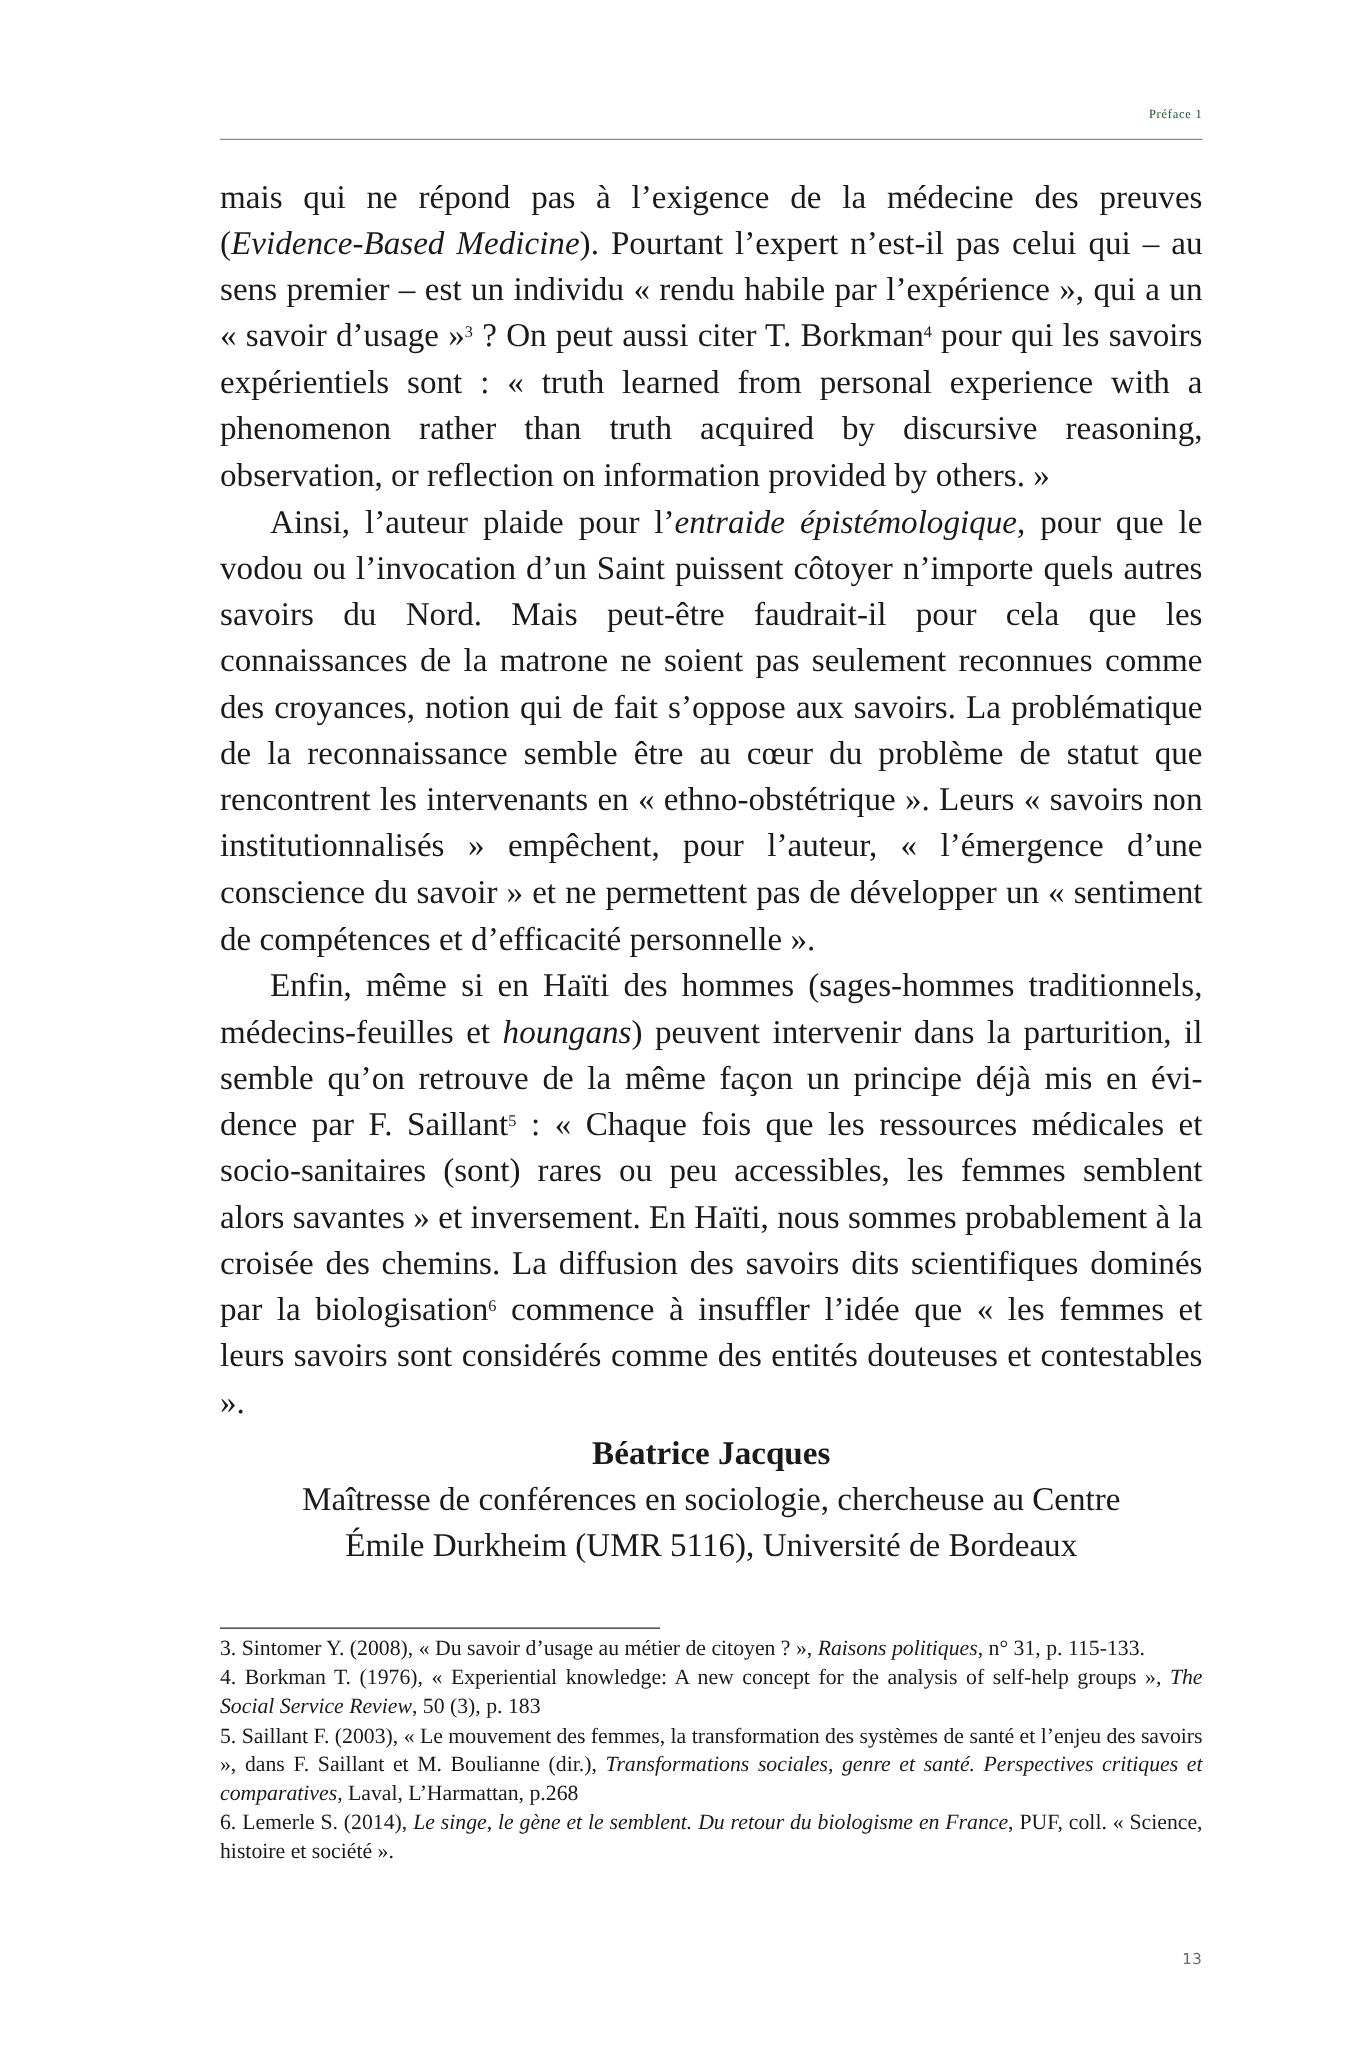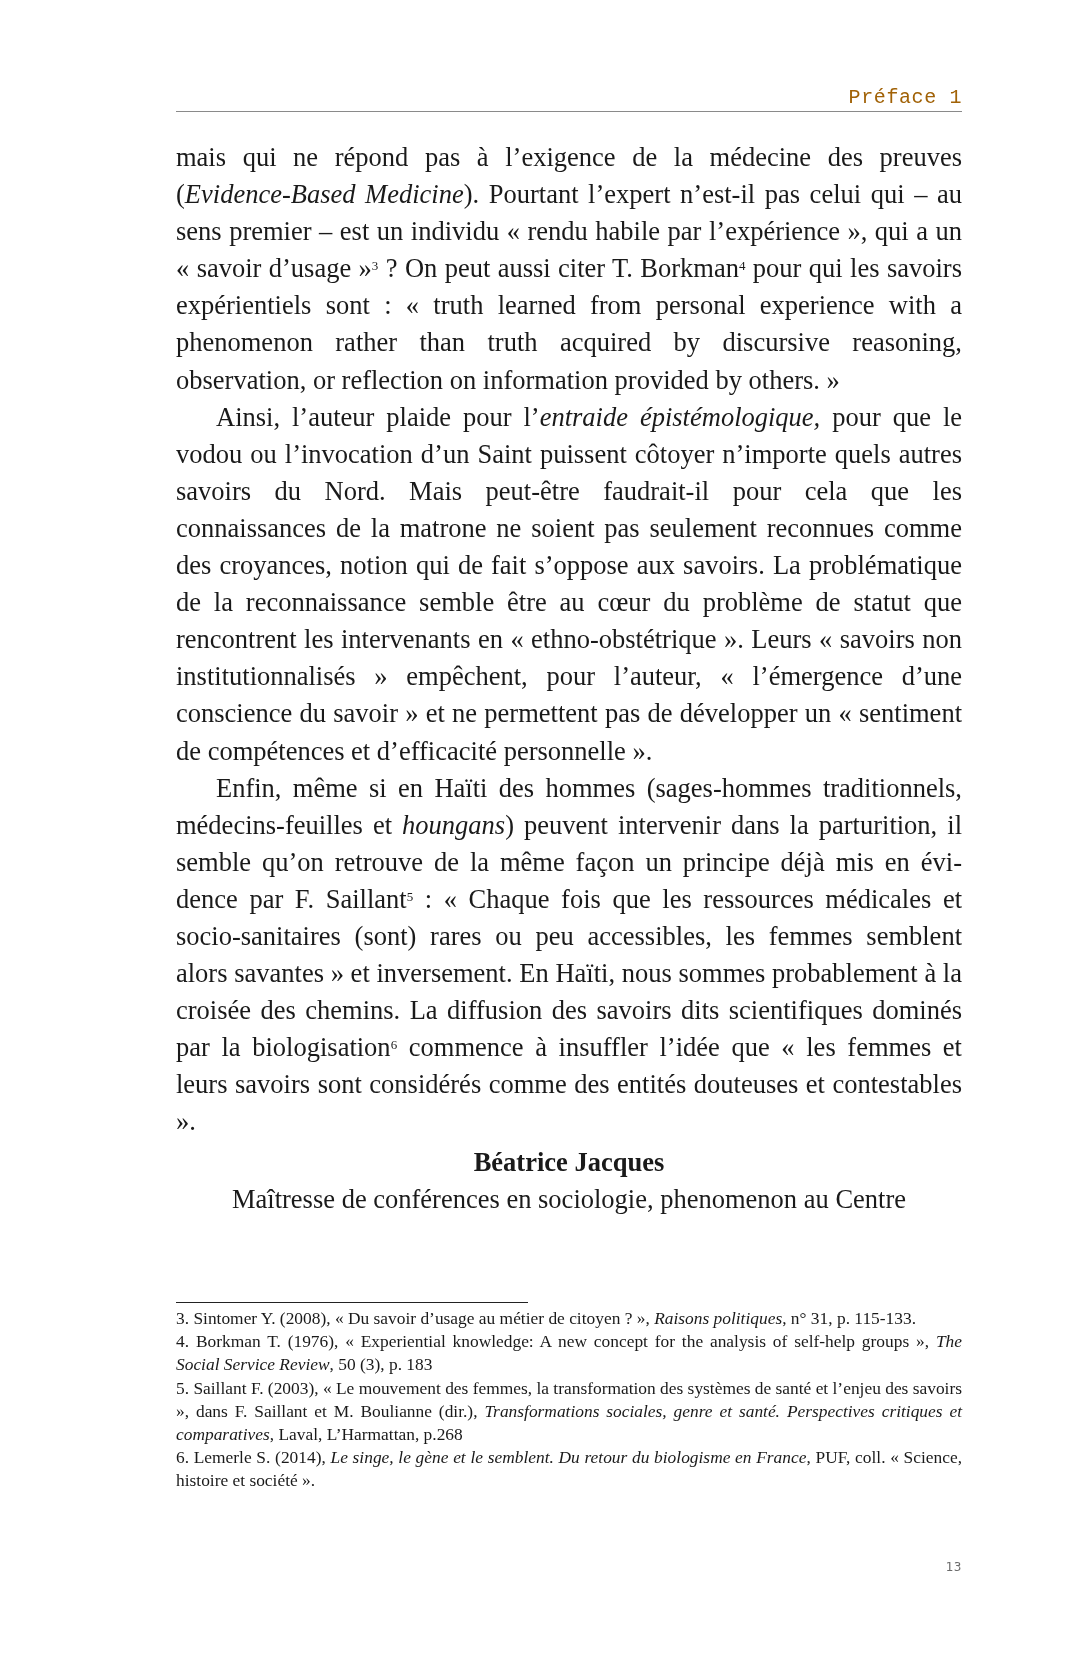--- a/index.html
+++ b/index.html
@@ -4,22 +4,22 @@
   <style>
     html, body { margin: 0; padding: 0; background: #ffffff; }
     body {
       width: 1090px; height: 1653px; position: relative; overflow: hidden;
       color: #1a1a1a;
       font-family: "Liberation Serif", "DejaVu Serif", serif;
     }
     .page { position: absolute; left: 176px; top: 0; width: 786px; }
     .running-header {
       position: absolute; top: 86px; right: 0;
-      font-family: Liberation Mono, monospace;
-      font-size: 20px; color: #a16207; letter-spacing: 0.6px;
+      font-family: Liberation Serif, serif;
+      font-size: 10px; color: #14532d; letter-spacing: 0.6px;
     }
     .header-rule {
       position: absolute; top: 111px; left: 0; width: 786px; height: 0;
       border-top: 1.3px solid #8a8a8a;
     }
     .body-text {
       position: absolute; top: 139px; left: 0; width: 786px;
       font-size: 26.5px; line-height: 37.1px;
       text-align: justify; hyphens: manual;
     }
@@ -56,21 +56,22 @@
   <div class="header-rule"></div>
 
   <div class="body-text">
     <p><span>mais qui ne répond pas à l’exigence de la médecine des preuves (</span><i>Evidence-Based Medicine</i><span>). Pourtant l’expert n’est-il pas celui qui – au sens premier – est un individu « rendu habile par l’expérience », qui a un « savoir d’usage »</span><sup class="fn">3</sup><span> ? On peut aussi citer T. Borkman</span><sup class="fn">4</sup><span> pour qui les savoirs expérientiels sont : « truth learned from personal experience with a phenomenon rather than truth acquired by discursive reaso­ning, observation, or reflection on information provided by others. »</span></p>
     <p class="indent"><span>Ainsi, l’auteur plaide pour l’</span><i>entraide épistémologique,</i><span> pour que le vodou ou l’invocation d’un Saint puissent côtoyer n’importe quels autres savoirs du Nord. Mais peut-être faudrait-il pour cela que les connaissances de la matrone ne soient pas seulement reconnues comme des croyances, notion qui de fait s’oppose aux savoirs. La problématique de la reconnaissance semble être au cœur du problème de statut que rencontrent les intervenants en « ethno-obstétrique ». Leurs « savoirs non institutionnalisés » empêchent, pour l’auteur, « l’émergence d’une conscience du savoir » et ne permettent pas de développer un « sentiment de compétences et d’efficacité personnelle ».</span></p>
     <p class="indent"><span>Enfin, même si en Haïti des hommes (sages-hommes traditionnels, médecins-feuilles et </span><i>houngans</i><span>) peuvent intervenir dans la parturition, il semble qu’on retrouve de la même façon un principe déjà mis en évi­dence par F. Saillant</span><sup class="fn">5</sup><span> : « Chaque fois que les ressources médicales et socio-sanitaires (sont) rares ou peu accessibles, les femmes semblent alors savantes » et inversement. En Haïti, nous sommes probablement à la croisée des chemins. La diffusion des savoirs dits scientifiques dominés par la biologisation</span><sup class="fn">6</sup><span> commence à insuffler l’idée que « les femmes et leurs savoirs sont considérés comme des entités douteuses et contestables ».</span></p>
   </div>
 
   <div class="signature">
     <div class="name">Béatrice Jacques</div>
-    <div>Maîtresse de conférences en sociologie, phenomenon au Centre</div>
+    <div>Maîtresse de conférences en sociologie, chercheuse au Centre</div>
+    <div>Émile Durkheim (UMR 5116), Université de Bordeaux</div>
   </div>
 
   <div class="footnote-rule"></div>
   <div class="footnotes">
     <p><span>3. Sintomer Y. (2008), « Du savoir d’usage au métier de citoyen ? », </span><i>Raisons politiques</i><span>, n° 31, p. 115-133.</span></p>
     <p><span>4. Borkman T. (1976), « Experiential knowledge: A new concept for the analysis of self-help groups », </span><i>The Social Service Review</i><span>, 50 (3), p. 183</span></p>
     <p><span>5. Saillant F. (2003), « Le mouvement des femmes, la transformation des systèmes de santé et l’enjeu des savoirs », dans F. Saillant et M. Boulianne (dir.), </span><i>Transformations sociales, genre et santé. Perspectives critiques et comparatives</i><span>, Laval, L’Harmattan, p.268</span></p>
     <p><span>6. Lemerle S. (2014), </span><i>Le singe, le gène et le semblent. Du retour du biologisme en France</i><span>, PUF, coll. « Science, histoire et société ».</span></p>
   </div>
 

